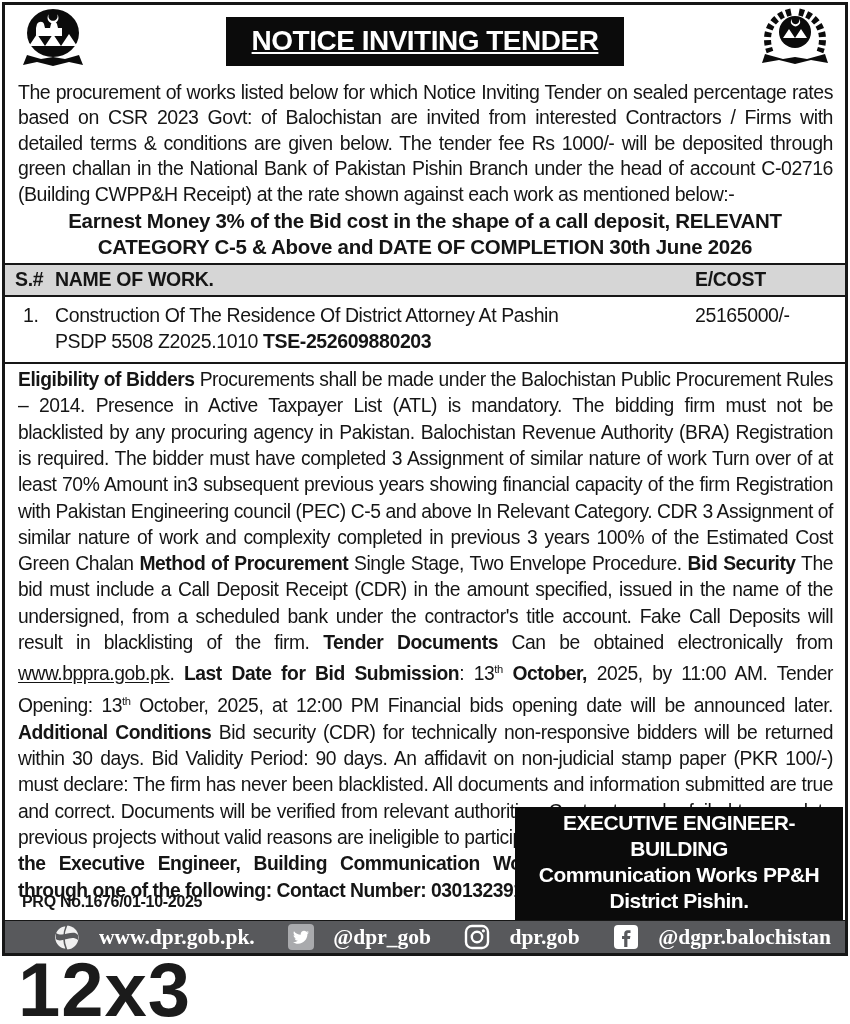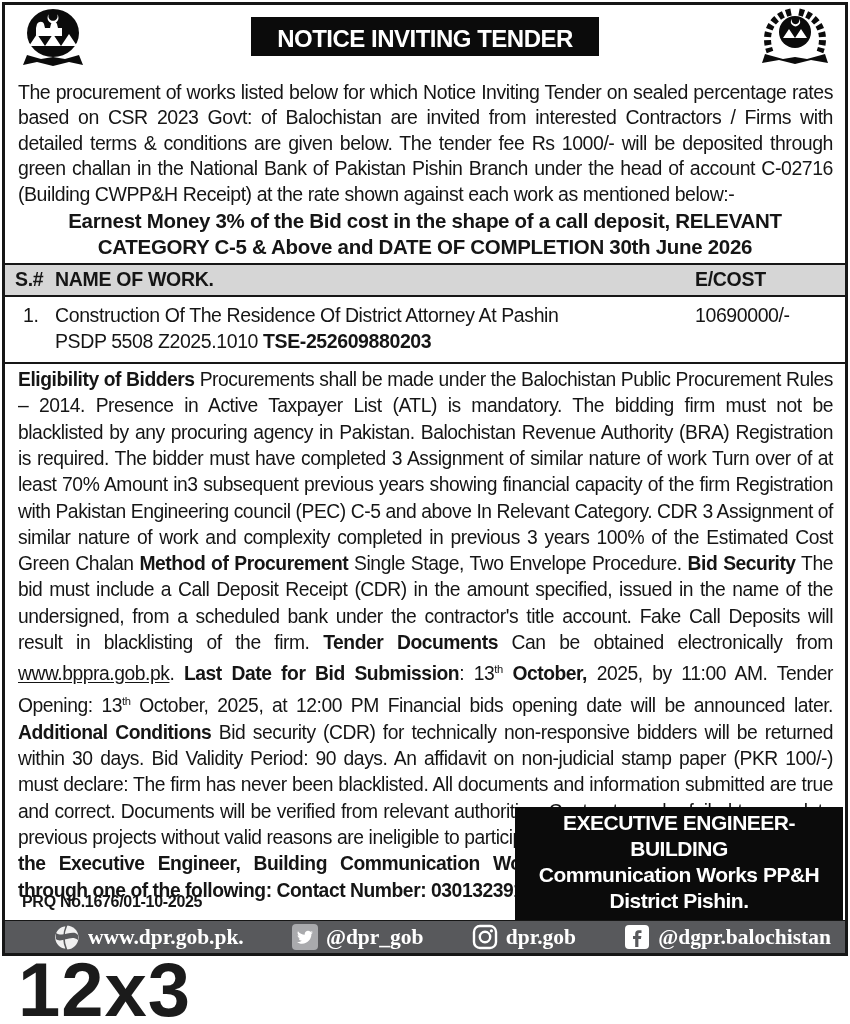--- a/index.html
+++ b/index.html
@@ -3,21 +3,21 @@
 <meta charset="utf-8">
 <style>
   * { margin:0; padding:0; box-sizing:border-box; }
   html,body { width:850px; height:1024px; background:#fff; font-family:"Liberation Sans", sans-serif; color:#151515; }
   .page { width:850px; height:1024px; overflow:hidden; background:#fff; }
 
   .notice { position:relative; margin:2px; width:846px; height:954px; border:3px solid #161616; background:#fff; }
 
   .header { display:flex; align-items:flex-start; justify-content:space-between; height:62px; padding:3px 8px 0 8px; }
   .emblem { width:84px; height:62px; flex:0 0 auto; }
-  .title-box { margin-top:9px; background:#0b0b0b; color:#fff; font-weight:bold; font-size:24px; letter-spacing:-0.5px; padding:8px 26px 3px 26px; white-space:nowrap; }
+  .title-box { margin-top:9px; background:#0b0b0b; color:#fff; font-weight:bold; font-size:28px; letter-spacing:-0.5px; padding:8px 26px 9px 26px; white-space:nowrap;text-decoration:underline; }
 
   .intro { padding:1px 12px 0 13px; font-size:19.5px; line-height:25.4px; text-align:justify; letter-spacing:-0.45px;margin-top:12px; }
 
   .earnest { padding:0 24px; text-align:center; font-weight:bold; font-size:20.5px; line-height:26px; letter-spacing:-0.3px; margin-top:1px; }
 
   .thead { margin-top:3px; background:#d6d6d6; border-top:2px solid #161616; border-bottom:2px solid #161616;
            display:flex; align-items:center; font-weight:bold; font-size:19.5px; letter-spacing:-0.3px; padding:3px 10px 4px 10px; }
   .thead .sn { width:40px; }
   .thead .cost-col { width:140px; margin-left:auto; }
 
@@ -32,21 +32,21 @@
   .body-par .u { text-decoration:underline; }
 
   .bottom-row { position:absolute; left:0; right:0; bottom:33px; display:flex; justify-content:space-between; align-items:flex-end; }
   .prq { margin:0 0 9px 17px; font-weight:bold; font-size:16px; letter-spacing:-0.3px; }
   .sigbox { background:#0b0b0b; color:#ffffff; width:328px; margin-right:2px; text-align:center;
             font-weight:bold; font-size:21px; line-height:26px; letter-spacing:-0.5px; padding:3px 6px 6px 6px; }
 
   .footerbar { position:absolute; left:0; right:0; bottom:0; height:33px; background:#58595c; border-top:1px solid #161616;
                display:flex; align-items:center; justify-content:space-between; padding:0 14px 0 48px;
                font-family:"Liberation Serif", serif; font-weight:bold; color:#fff; font-size:21.5px; }
-  .fitem { display:flex; align-items:center; gap:8px; white-space:nowrap; }
+  .fitem { display:flex; align-items:center; gap:19px; white-space:nowrap; }
   .fitem svg { display:block; }
 
   .size-tag { margin-top:0px; text-align:left; font-weight:bold; font-size:76px; line-height:64px; letter-spacing:1px; color:#1b1b1b;margin-left:18px; }
 </style>
 </head>
 <body>
 
 <div class="page">
   <div class="notice">
 
@@ -80,21 +80,21 @@
       <span>NAME OF WORK.</span>
       <span class="cost-col">E/COST</span>
     </div>
 
     <div class="trow">
       <span class="sn">1.</span>
       <span class="workname">
         <span>Construction Of The Residence Of District Attorney At Pashin</span><br>
         <span>PSDP 5508 Z2025.1010 </span><b>TSE-252609880203</b>
       </span>
-      <span class="cost-col">10690000/-</span>
+      <span class="cost-col">25165000/-</span>
     </div>
 
     <div class="body-par"><span style="font-weight: bold;">Eligibility of Bidders</span><span> Procurements shall be made under the Balochistan Public Procurement Rules – 2014. Presence in Active Taxpayer List (ATL) is mandatory. The bidding firm must not be blacklisted by any procuring agency in Pakistan. Balochistan Revenue Authority (BRA) Registration is required. The bidder must have completed 3 Assignment of similar nature of work Turn over of at least 70% Amount in3 subsequent previous years showing financial capacity of the firm Registration with Pakistan Engineering council (PEC) C-5 and above In Relevant Category. CDR 3 Assignment of similar nature of work and complexity completed in previous 3 years 100% of the Estimated Cost Green Chalan </span><span style="font-weight: bold;">Method of Procurement</span><span> Single Stage, Two Envelope Procedure. </span><span style="font-weight: bold;">Bid Security</span><span> The bid must include a Call Deposit Receipt (CDR) in the amount specified, issued in the name of the undersigned, from a scheduled bank under the contractor's title account. Fake Call Deposits will result in blacklisting of the firm. </span><span style="font-weight: bold;">Tender Documents</span><span> Can be obtained electronically from </span><span class="u">www.bppra.gob.pk</span><span>. </span><span style="font-weight: bold;">Last Date for Bid Submission</span><span>: 13</span><sup>th</sup><span> </span><span style="font-weight: bold;">October,</span><span> 2025, by 11:00 AM. Tender Opening: 13</span><sup>th</sup><span>  October, 2025, at 12:00 PM  Financial bids opening date will be announced later. </span><span style="font-weight: bold;">Additional Conditions</span><span> Bid security (CDR) for technically non-responsive bidders will be returned within 30 days. Bid Validity Period: 90 days. An affidavit on non-judicial stamp paper (PKR 100/-) must declare: The firm has never been blacklisted. All documents and information submitted are true and correct. Documents will be verified from relevant authorities. Contractors who failed to complete previous projects without valid reasons are ineligible to participate. </span><span style="font-weight: bold;">For any queries, please contact the Executive Engineer, Building Communication Works, PP&amp;H, District Pishin Office through one of the following: Contact Number: 03013239187</span></div>
 
     <div class="bottom-row">
       <div class="prq">PRQ No.1676/01-10-2025</div>
       <div class="sigbox">
         <div>EXECUTIVE ENGINEER-BUILDING</div>
         <div>Communication Works PP&amp;H</div>
         <div>District Pishin.</div>

